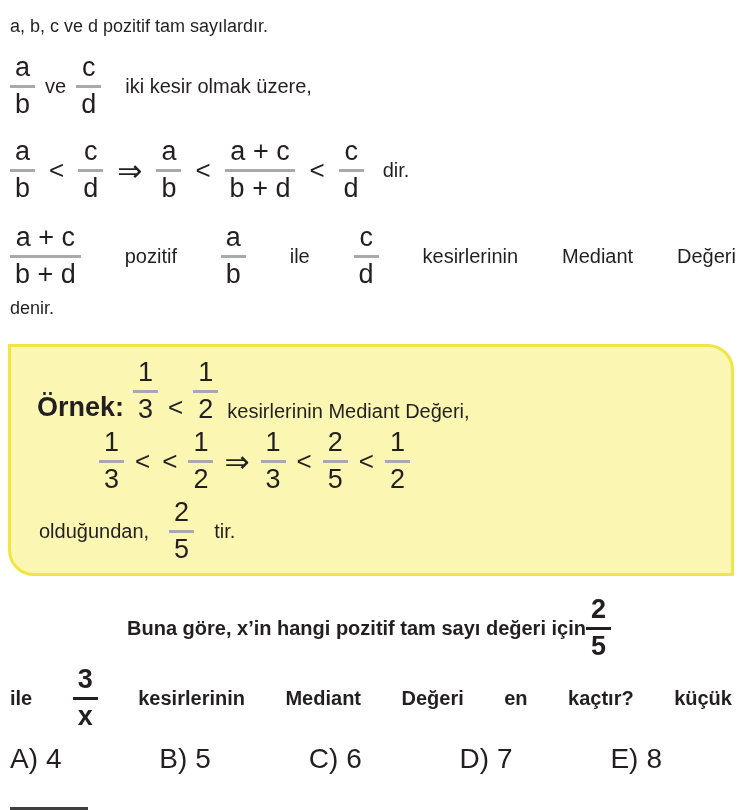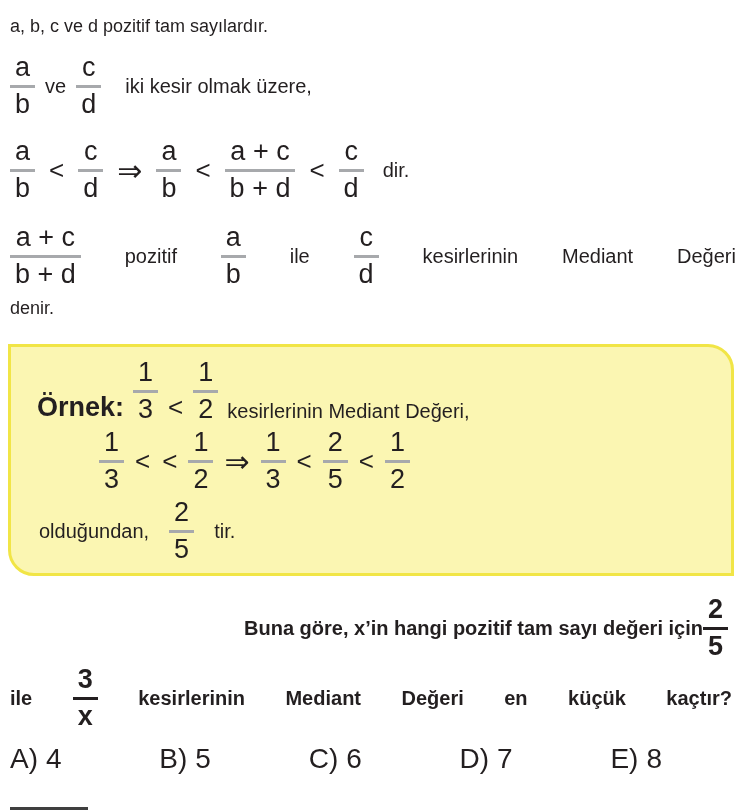--- a/index.html
+++ b/index.html
@@ -46,21 +46,21 @@
     width:726px;
     margin-left:-2px;
   }
   .bx-head { gap:9px; margin:0 0 6px 6px;align-items:flex-end; }
   .bx-label { font-weight:700; font-size:27px; }
   .bx-eq { gap:10px; margin-left:68px; margin-bottom:6px; }
   .bx-concl { gap:20px; margin-left:8px; }
 
   .q { font-weight:700; }
   .q .w { font-weight:700; }
-  #question-line-1 { justify-content:flex-end; width:718px; margin-bottom:6px; }
+  #question-line-1 { justify-content:center; width:718px; margin-bottom:6px; }
   #question-line-2 { justify-content:space-between; width:722px; margin-bottom:12px; }
 
   #options-row { display:flex; justify-content:space-between; width:652px; font-size:28px; }
   .option { display:flex; gap:8px; white-space:nowrap; }
 
   .edge-line { position:absolute; left:10px; bottom:0px; width:78px; height:3px; background:#3f3f3f; }
 </style>
 </head>
 <body>
 
@@ -211,22 +211,22 @@
     <span class="w">ile</span>
     <span class="frac bold">
         <span class="num">3</span>
         <span class="bar"></span>
         <span class="den">x</span>
       </span>
     <span class="w">kesirlerinin</span>
     <span class="w">Mediant</span>
     <span class="w">Değeri</span>
     <span class="w">en</span>
+    <span class="w">kaçtır?</span>
     <span class="w">küçük</span>
-    <span class="w">kaçtır?</span>
   </div>
 
   <div id="options-row">
     <span class="option">
         <span>A)</span>
         <span>4</span>
       </span>
     <span class="option">
         <span>B)</span>
         <span>5</span>

